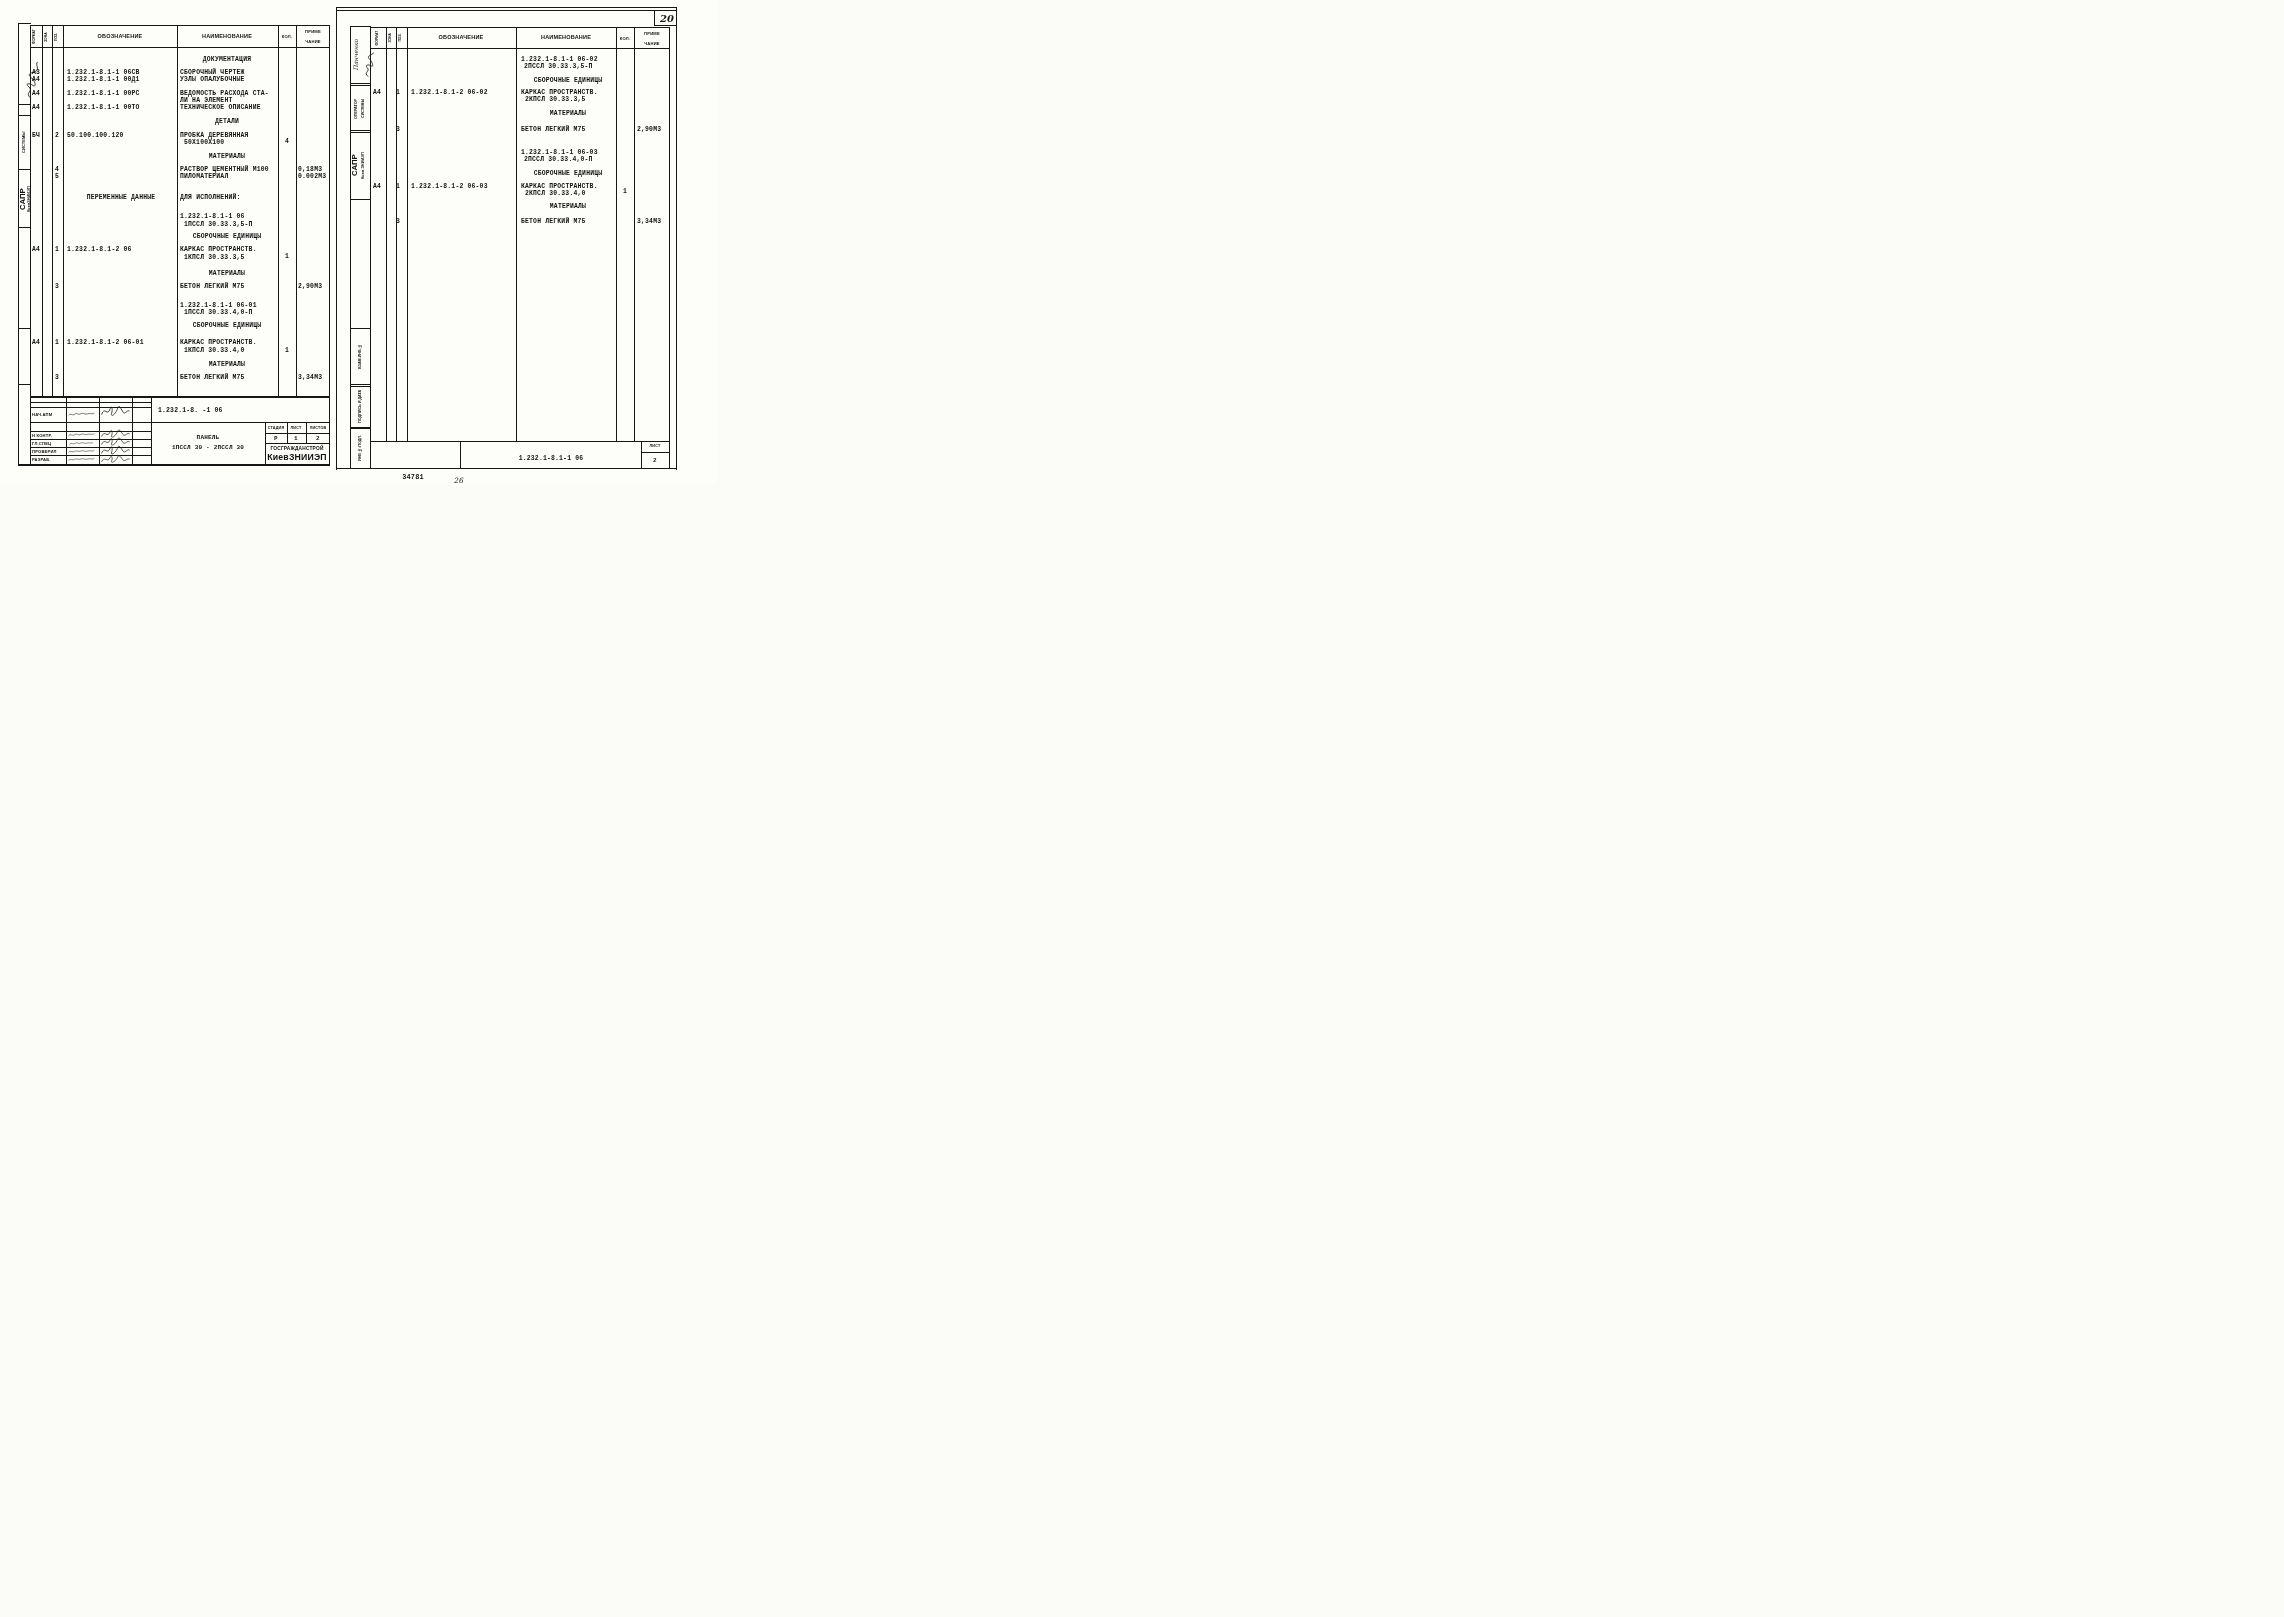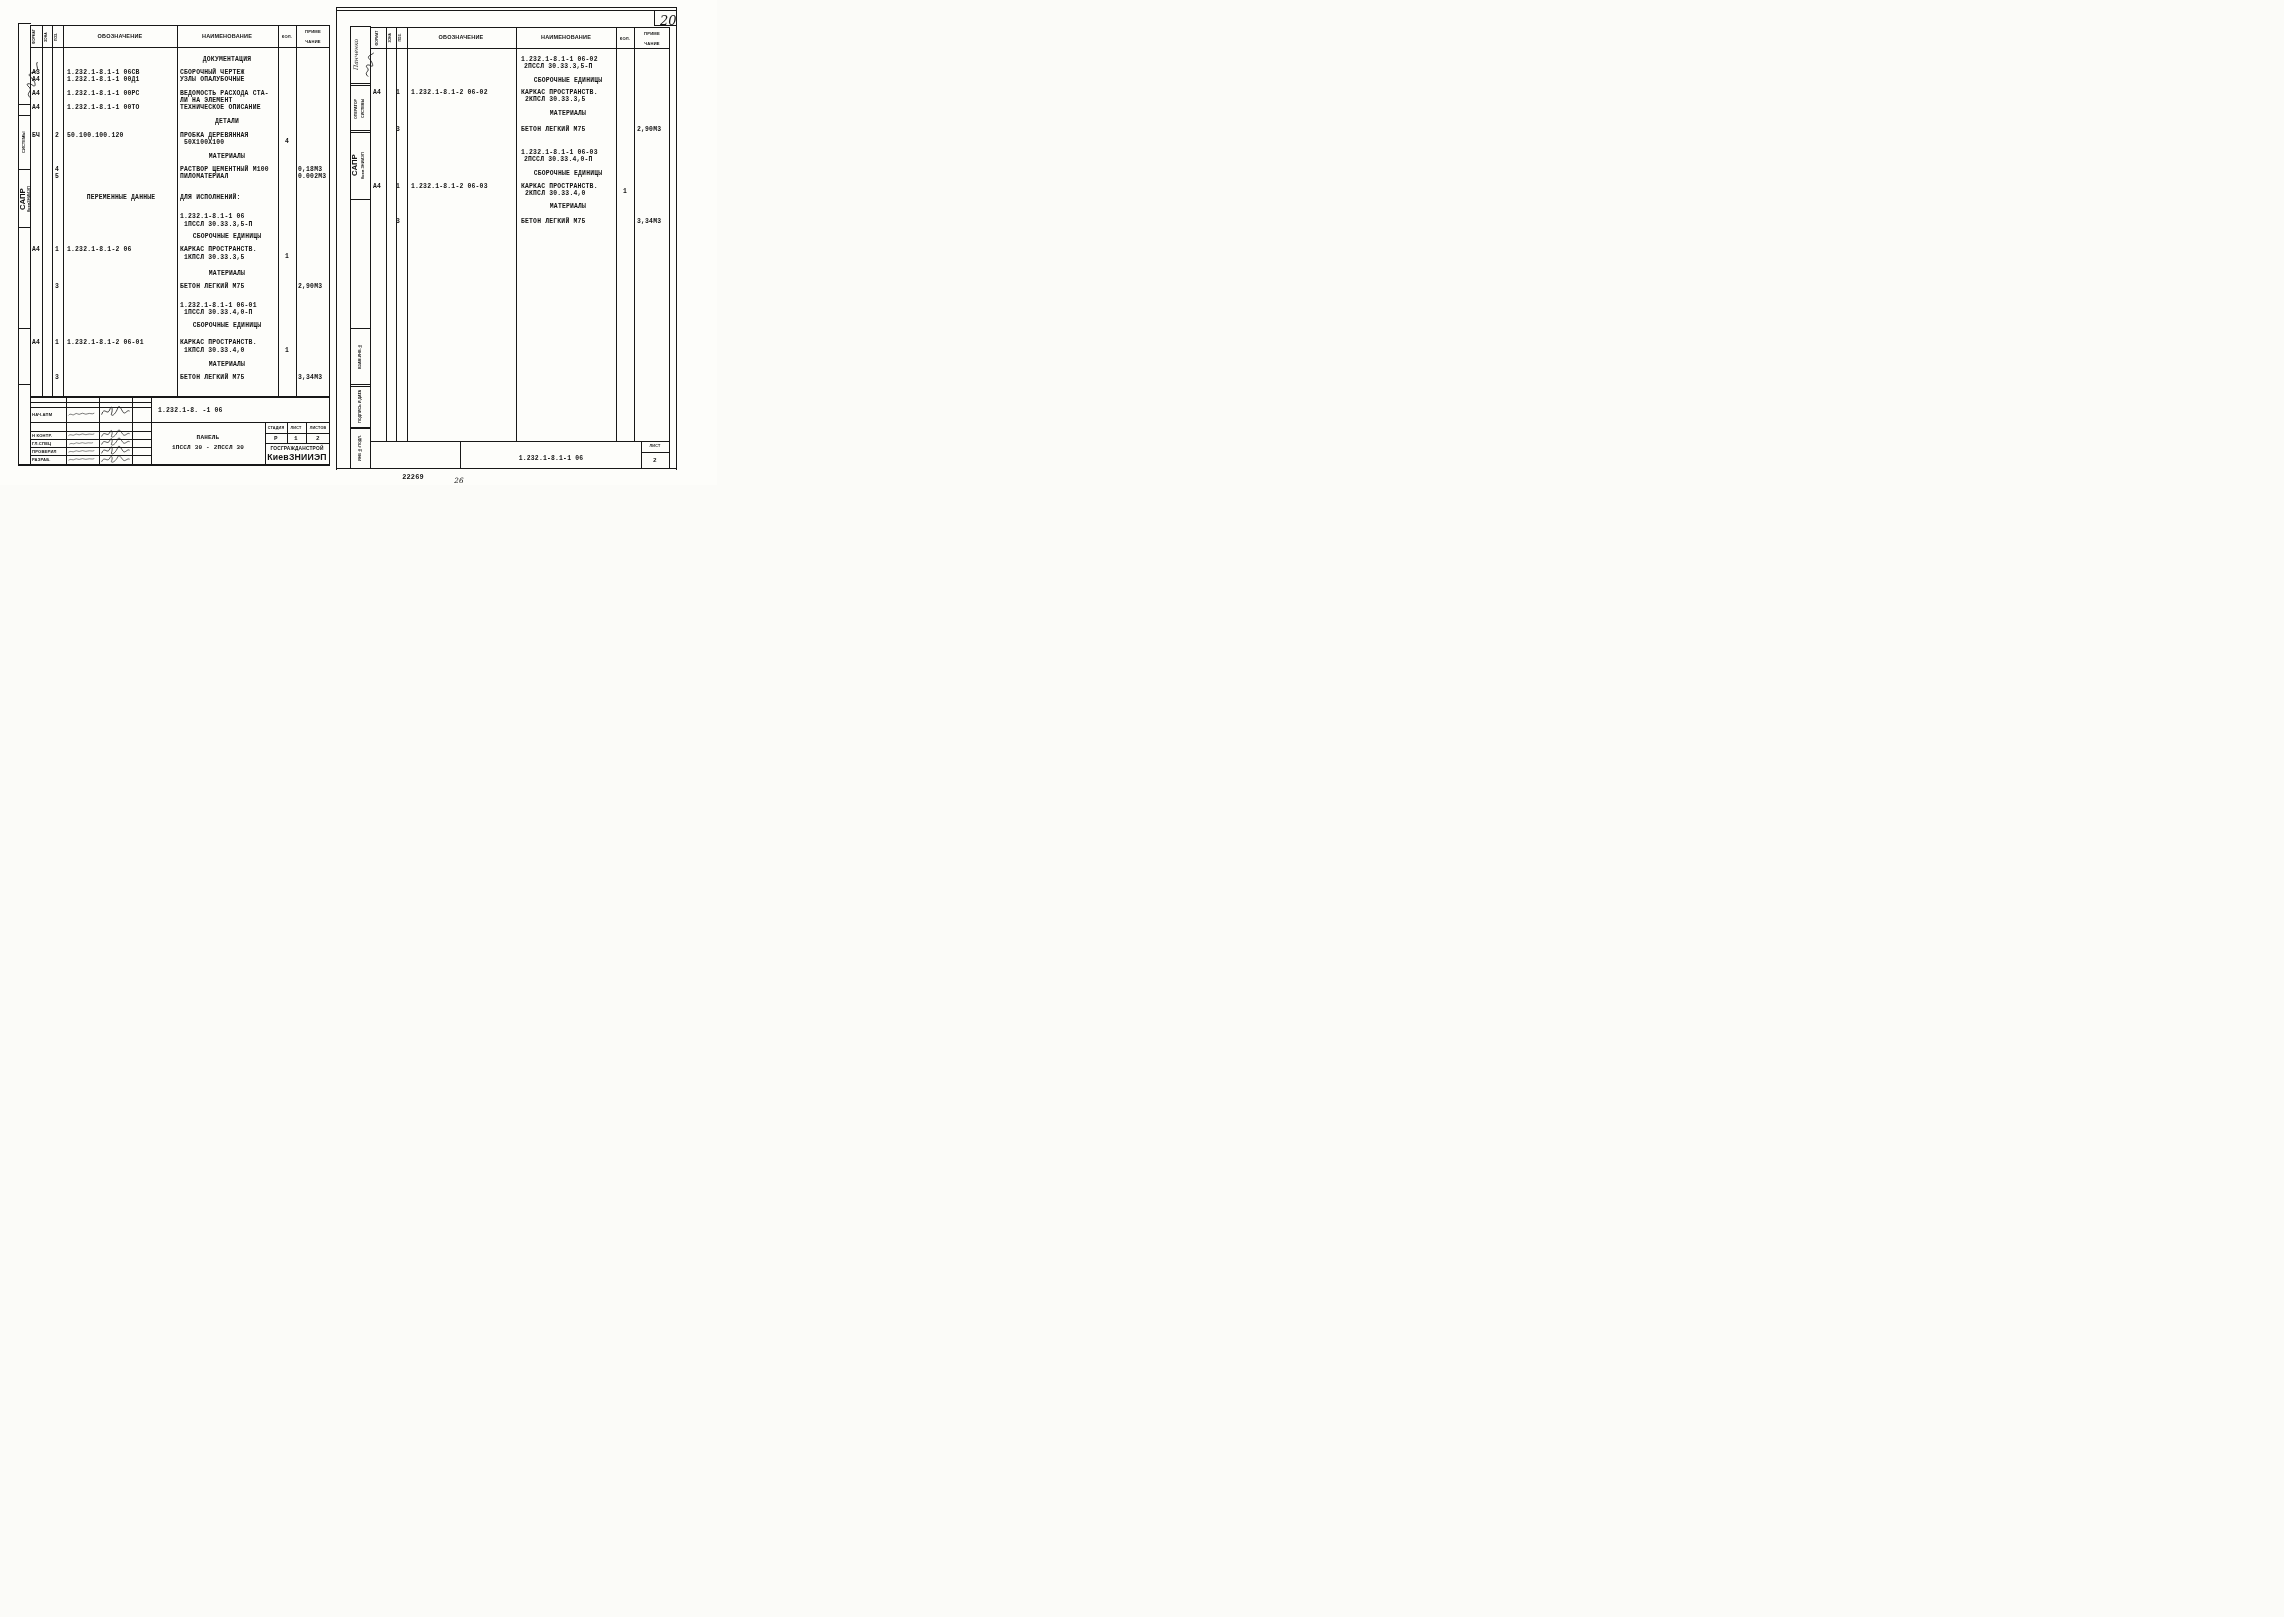--- a/index.html
+++ b/index.html
@@ -138,21 +138,21 @@
     <div class="tw ctr tw2" style="left:276px;top:435px;">Р</div>
     <div class="tw ctr tw2" style="left:296px;top:435px;">1</div>
     <div class="tw ctr tw2" style="left:318px;top:435px;">2</div>
 
     <div class="hdr ctr" style="left:297px;top:446px;font-size:4.8px;">ГОСГРАЖДАНСТРОЙ</div>
     <div class="hdr ctr" style="left:297px;top:452px;font-size:8.7px;">КиевЗНИИЭП</div>
   </div>
 
   <div>
 
-    <div class="hand" style="left:660px;top:12.8px;font-size:13px;">20</div>
+    <div class="hand" style="left:660px;top:12.8px;font-size:10px;font-weight:bold;">20</div>
 
     <div class="vt hand" style="left:352px;top:29px;height:51px;font-size:6px;font-weight:400;">Панченко</div>
     <div class="sq" style="left:357px;top:59px;width:25.6px;transform:rotate(-72deg);">
       <svg width="25.6" height="11" viewBox="0 0 56 24">
           <path d="M2,16 C8,2 14,20 20,8 C24,2 28,10 26,16 C24,22 34,18 40,6 C44,0 50,10 54,12"></path>
         </svg>
     </div>
     <div class="vt" style="left:354px;top:88px;height:41px;font-size:3.7px;">ОПЕРАТОР</div>
     <div class="vt" style="left:361px;top:88px;height:41px;font-size:3.7px;">СИСТЕМЫ</div>
     <div class="vt" style="left:350px;top:134px;height:63px;font-size:7.8px;">САПР</div>
@@ -202,21 +202,21 @@
     <div class="tw ctr" style="left:568px;top:203px;">МАТЕРИАЛЫ</div>
 
     <div class="tw ctr" style="left:398px;top:218px;">3</div>
     <div class="tw" style="left:521px;top:218px;">БЕТОН ЛЕГКИЙ М75</div>
     <div class="tw" style="left:637px;top:218px;">3,34М3</div>
 
     <div class="tw ctr" style="left:551px;top:455px;">1.232.1-8.1-1 06</div>
     <div class="hdr ctr xs" style="left:655px;top:444px;font-size:3.7px;">ЛИСТ</div>
     <div class="tw ctr tw2" style="left:655px;top:457px;">2</div>
 
-    <div class="tw ctr" style="left:413px;top:473px;font-size:6.9px;">22269</div>
+    <div class="tw ctr" style="left:413px;top:473px;font-size:6.9px;">34781</div>
     <div class="hand ctr" style="left:459px;top:476px;font-size:7.3px;">26</div>
   </div>
 <div class="ln" style="left: 18px; top: 23px; width: 0.9px; height: 441px;"></div>
     <div class="ln" style="left: 30px; top: 25px; width: 1.4px; height: 439px;"></div>
     <div class="ln" style="left: 329px; top: 25px; width: 1.4px; height: 439px;"></div>
     <div class="ln" style="left: 18px; top: 23px; width: 12.8px; height: 0.9px;"></div>
     <div class="ln" style="left: 18px; top: 104px; width: 12.8px; height: 0.9px;"></div>
     <div class="ln" style="left: 18px; top: 115px; width: 12.8px; height: 0.9px;"></div>
     <div class="ln" style="left: 18px; top: 169px; width: 12.8px; height: 0.9px;"></div>
     <div class="ln" style="left: 18px; top: 227px; width: 12.8px; height: 0.9px;"></div>

